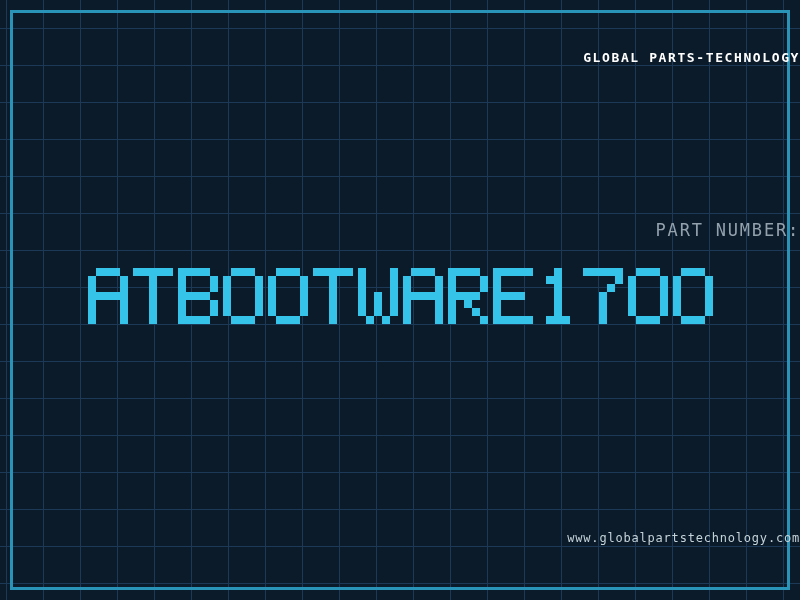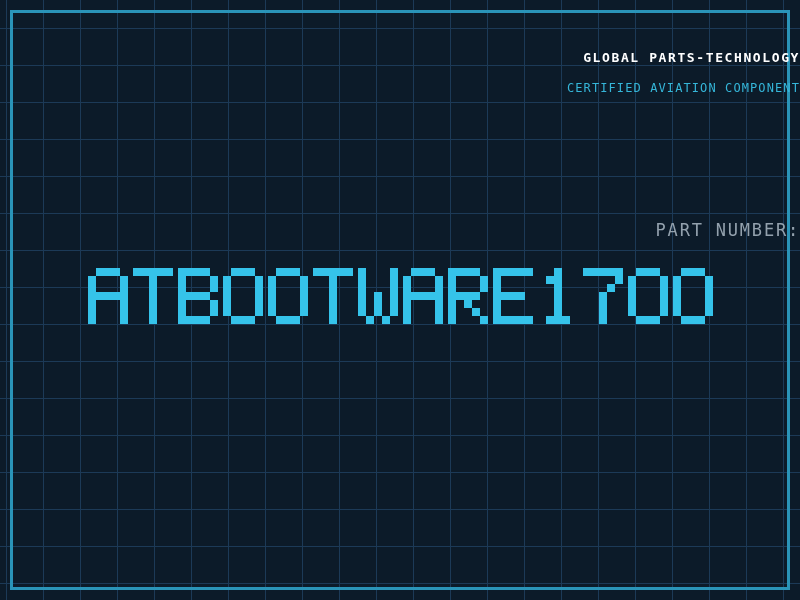--- a/index.html
+++ b/index.html
@@ -84,21 +84,20 @@
 </style>
 </head>
 <body>
 
 <div class="page">
   <div class="grid-overlay"></div>
   <div class="frame"></div>
 
   <div class="center-text company-title">GLOBAL PARTS-TECHNOLOGY</div>
 
-  <div class="center-text certification-subtitle">CERTIFIED AVIATION COMPONENT</div>
 
   <div class="center-text pn-label">PART NUMBER:</div>
 
   <div class="pn-display" id="pn" aria-label="ATBOOTWARE1700">
       <div class="px-char">
         <div></div>
         <div class="on"></div>
         <div class="on"></div>
         <div class="on"></div>
         <div></div>
@@ -609,13 +608,14 @@
         <div></div>
         <div class="on"></div>
         <div></div>
         <div class="on"></div>
         <div class="on"></div>
         <div class="on"></div>
         <div></div>
       </div>
     </div>
 
+  <div class="center-text footer-url">www.globalpartstechnology.com</div>
 </div>
 
 </body></html>

